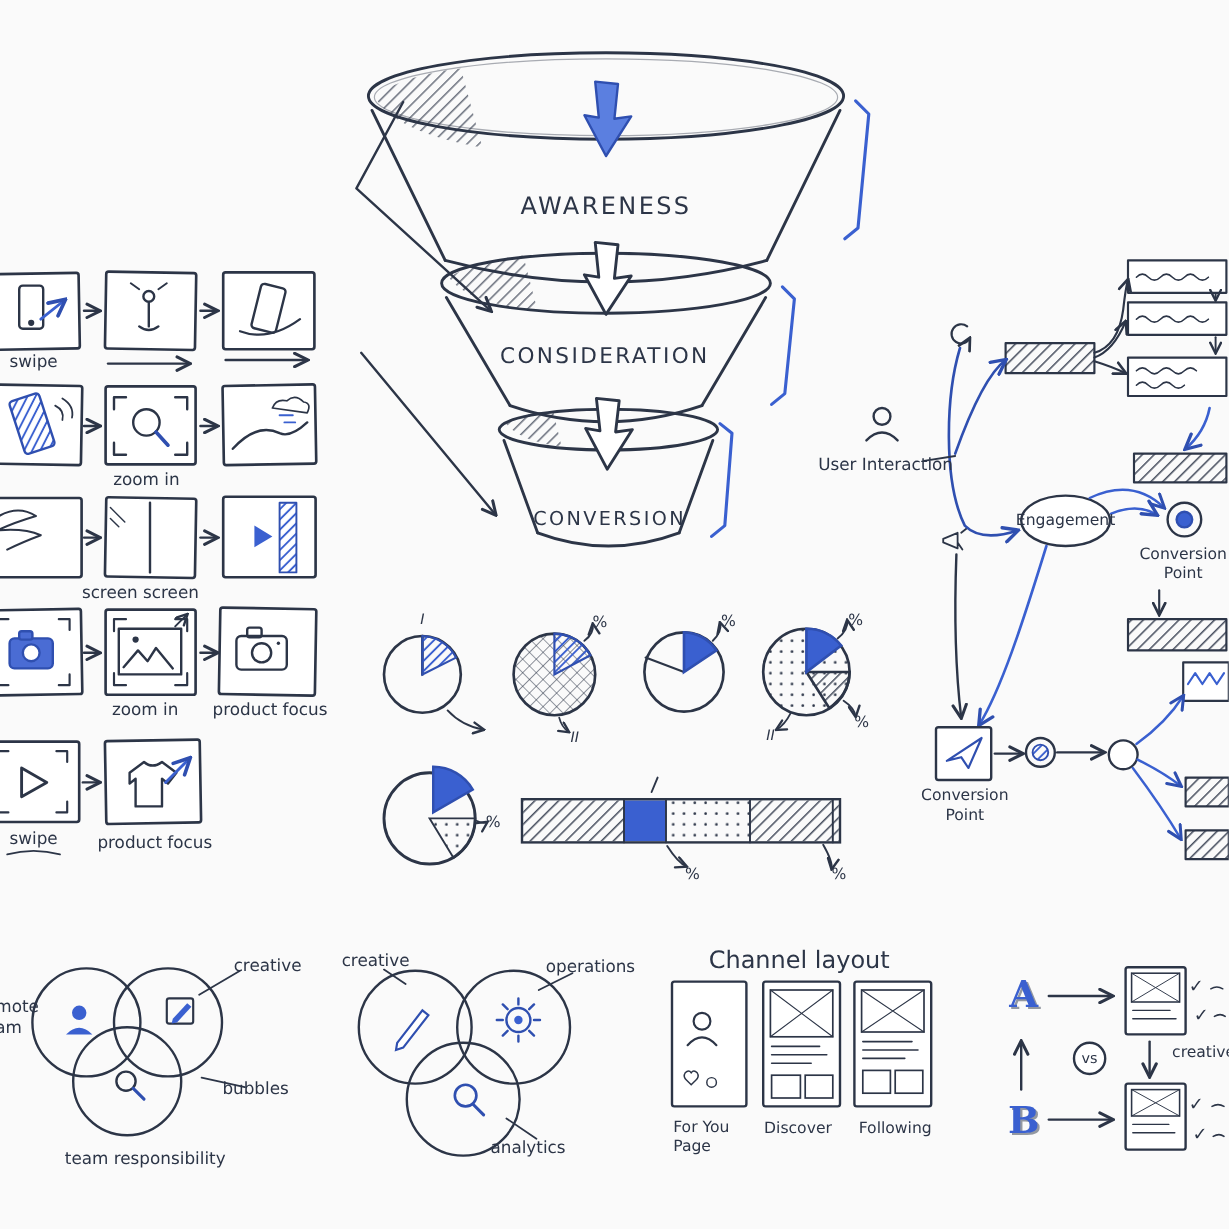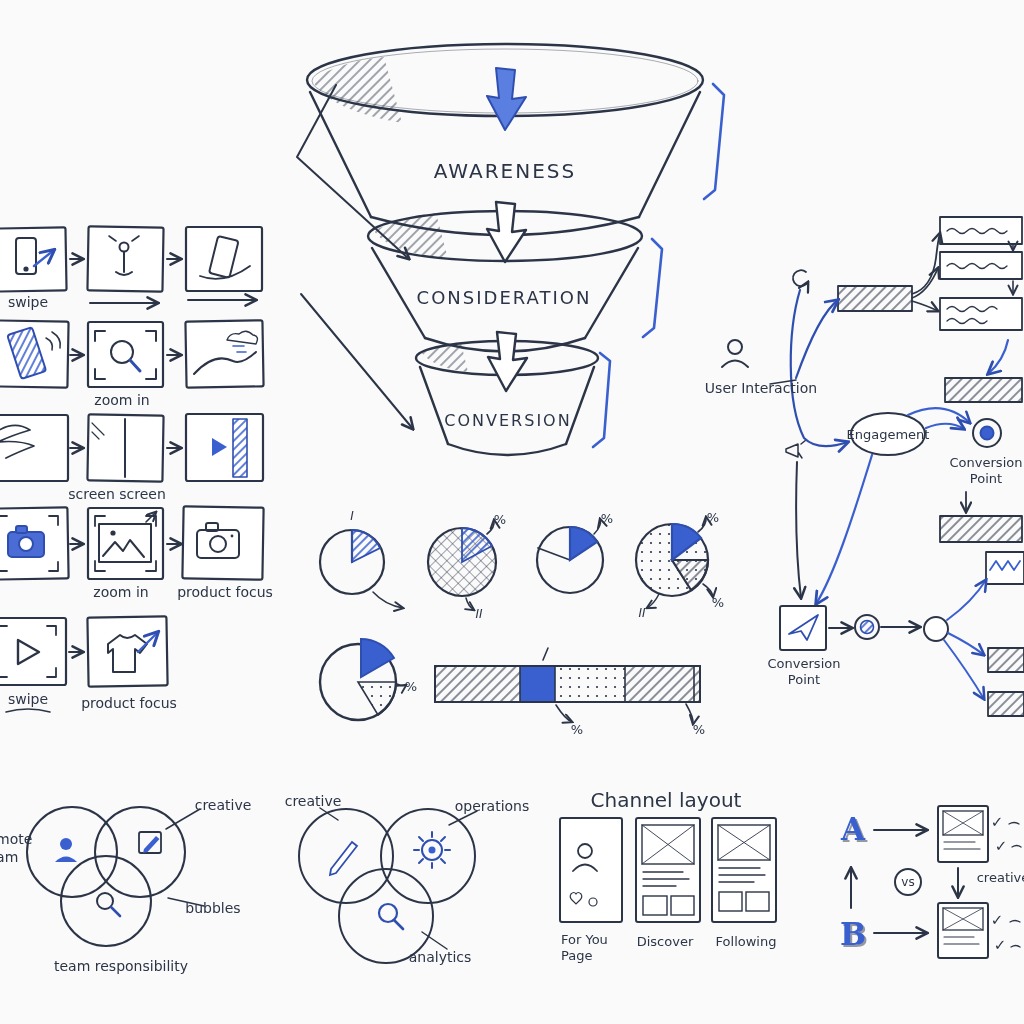--- a/index.html
+++ b/index.html
@@ -395,42 +395,42 @@
     <rect x="943" y="908" width="40" height="22" stroke-width="1.3"></rect>
     <path d="M943 908 L983 930 M983 908 L943 930" stroke-width="0.8"></path>
     <path d="M944 937 h30 M944 944 h35" stroke-width="1.2"></path>
   </g>
   <path d="M1010 922 q5 -3 10 0 M1011 947 q5 -3 9 0" stroke-width="1.3"></path>
 </g>
 </svg>
 
 <div class="lbl caps" style="left:505px;top:171px;font-size:20px">AWARENESS</div>
 <div class="lbl caps" style="left:504px;top:297px;font-size:18px">CONSIDERATION</div>
-<div class="lbl caps" style="left:508px;top:420px;font-size:16px">CONVERSION</div>
+<div class="lbl caps" style="left:508px;top:432px;font-size:16px">CONVERSION</div>
 
 <div class="lbl" style="left:28px;top:302px">swipe</div>
 <div class="lbl" style="left:122px;top:400px">zoom in</div>
 <div class="lbl" style="left:117px;top:494px">screen screen</div>
 <div class="lbl" style="left:121px;top:592px">zoom in</div>
 <div class="lbl" style="left:225px;top:592px">product focus</div>
 <div class="lbl" style="left:28px;top:699px">swipe</div>
 <div class="lbl" style="left:129px;top:703px">product focus</div>
 
 <div class="lbl tick" style="left:352px;top:516px">I</div>
 <div class="lbl pct" style="left:500px;top:519px">%</div>
 <div class="lbl pct" style="left:607px;top:518px">%</div>
 <div class="lbl pct" style="left:713px;top:517px">%</div>
 <div class="lbl pct" style="left:718px;top:602px">%</div>
 <div class="lbl tick" style="left:479px;top:614px">II</div>
 <div class="lbl tick" style="left:642px;top:613px">II</div>
 <div class="lbl pct" style="left:411px;top:686px">%</div>
 <div class="lbl pct" style="left:577px;top:729px">%</div>
 <div class="lbl pct" style="left:699px;top:729px">%</div>
 
-<div class="lbl" style="left:761px;top:388px">User Interaction</div>
+<div class="lbl" style="left:738px;top:388px">User Interaction</div>
 <div class="lbl" style="left:888px;top:434px;font-size:13px">Engagement</div>
 <div class="lbl wrap sm" style="left:986px;top:455px;width:86px">Conversion Point</div>
 <div class="lbl wrap sm" style="left:804px;top:656px;width:80px">Conversion Point</div>
 
 <div class="lbl tl" style="left:-18px;top:831px;width:70px">remote team</div>
 <div class="lbl" style="left:223px;top:805px">creative</div>
 <div class="lbl" style="left:213px;top:908px">bubbles</div>
 <div class="lbl" style="left:121px;top:966px">team responsibility</div>
 
 <div class="lbl" style="left:313px;top:801px">creative</div>

